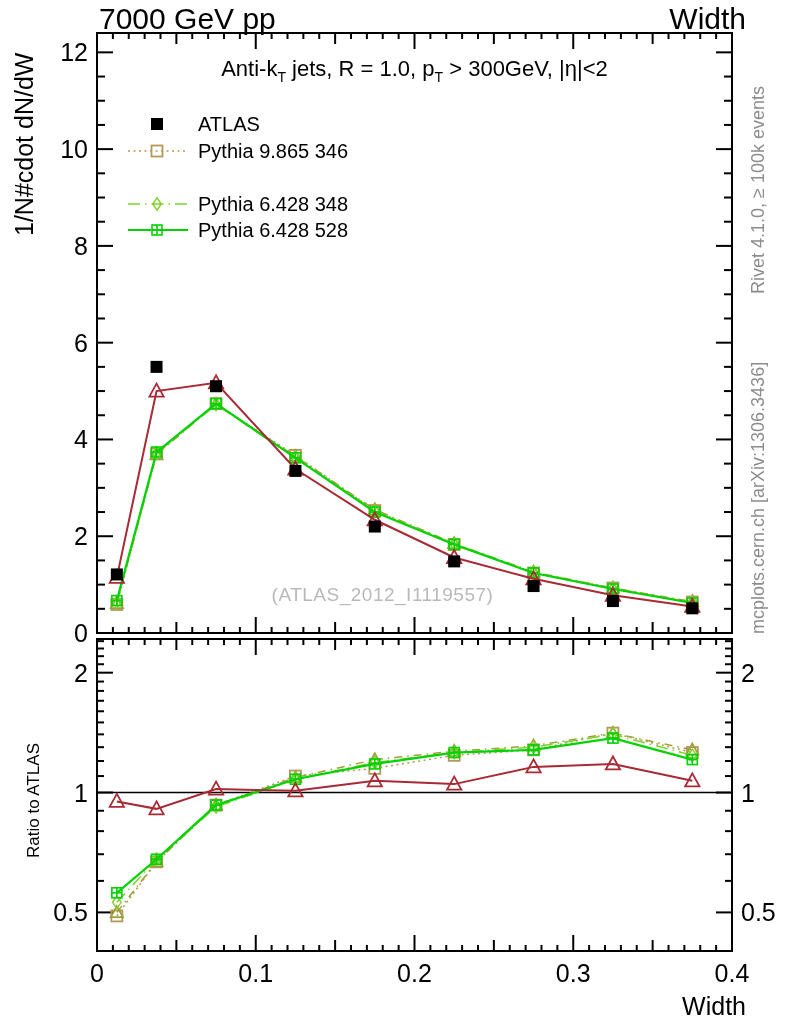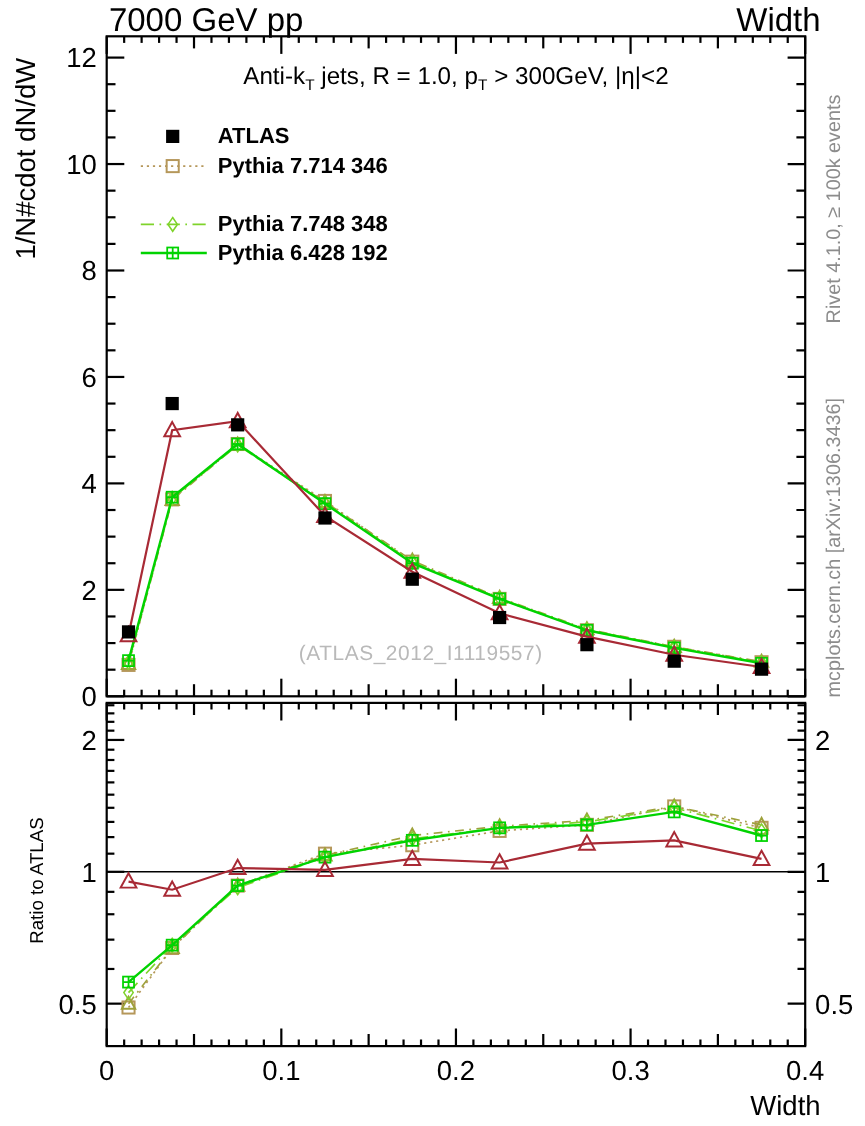--- a/index.html
+++ b/index.html
@@ -16,21 +16,21 @@
   .side-note{color:#8c8c8c;font-size:18px;}
   .side-top{left:748px;top:294px;}
   .side-bottom{left:748px;top:634px;}
   .panel-title{position:absolute;left:97px;width:635px;top:56px;text-align:center;
                font-size:22px;white-space:nowrap;}
   .sub{font-size:14px;position:relative;top:6px;}
   .watermark{position:absolute;left:97px;width:571px;top:584px;text-align:center;
              font-size:19px;color:#b9b9b9;letter-spacing:.5px;}
   .xlabel{position:absolute;right:40px;top:992px;font-size:25px;}
   .legend-row{position:absolute;left:126px;height:24px;display:flex;align-items:center;}
-  .legend-row span{margin-left:6px;font-size:20px;white-space:nowrap;font-weight:bold;}
+  .legend-row span{margin-left:6px;font-size:20px;white-space:nowrap;}
   .lr0{top:112px}.lr1{top:139px}.lr2{top:165px}.lr3{top:192px}.lr4{top:218px}.lr5{top:245px}
 </style>
 </head>
 <body>
 
 <div id="page">
   <svg id="plot" width="786" height="1024">
       <rect x="97" y="33" width="635" height="600" fill="none" stroke="#000" stroke-width="2"></rect>
       <line x1="97" y1="633" x2="97" y2="617" stroke="#000" stroke-width="2"></line>
       <line x1="112.875" y1="633" x2="112.875" y2="627" stroke="#000" stroke-width="2"></line>
@@ -467,34 +467,34 @@
       <svg id="leg0" width="66" height="22">
         <rect x="25" y="5" width="12" height="12" fill="#000000"></rect>
       </svg>
       <span>ATLAS</span>
     </div>
   <div class="legend-row lr1">
       <svg id="leg1" width="66" height="22">
         <line x1="2" y1="11" x2="62" y2="11" stroke="#B5975A" stroke-width="1.5" stroke-dasharray="2 3.5"></line>
         <rect x="25.5" y="5.5" width="11" height="11" fill="none" stroke="#B5975A" stroke-width="1.8"></rect>
       </svg>
-      <span>Pythia 7.714 346</span>
+      <span>Pythia 9.865 346</span>
     </div>
   <div class="legend-row lr3">
       <svg id="leg3" width="66" height="22">
         <line x1="2" y1="11" x2="62" y2="11" stroke="#7FD32B" stroke-width="1.5" stroke-dasharray="12 5 1.5 5"></line>
         <polygon points="31,4.75 35.25,11 31,17.25 26.75,11" fill="none" stroke="#7FD32B" stroke-width="1.4"></polygon>
       </svg>
-      <span>Pythia 7.748 348</span>
+      <span>Pythia 6.428 348</span>
     </div>
   <div class="legend-row lr4">
       <svg id="leg4" width="66" height="22">
         <line x1="2" y1="11" x2="62" y2="11" stroke="#00D300" stroke-width="2.2"></line>
         <rect x="26" y="6" width="10" height="10" fill="none" stroke="#00D300" stroke-width="1.6"></rect>
         <line x1="26" y1="11" x2="36" y2="11" stroke="#00D300" stroke-width="1.6"></line>
         <line x1="31" y1="6" x2="31" y2="16" stroke="#00D300" stroke-width="1.6"></line>
       </svg>
-      <span>Pythia 6.428 192</span>
+      <span>Pythia 6.428 528</span>
     </div>
 
   <div class="watermark">(ATLAS_2012_I1119557)</div>
   <div class="xlabel">Width</div>
 </div>
 
 </body></html>

